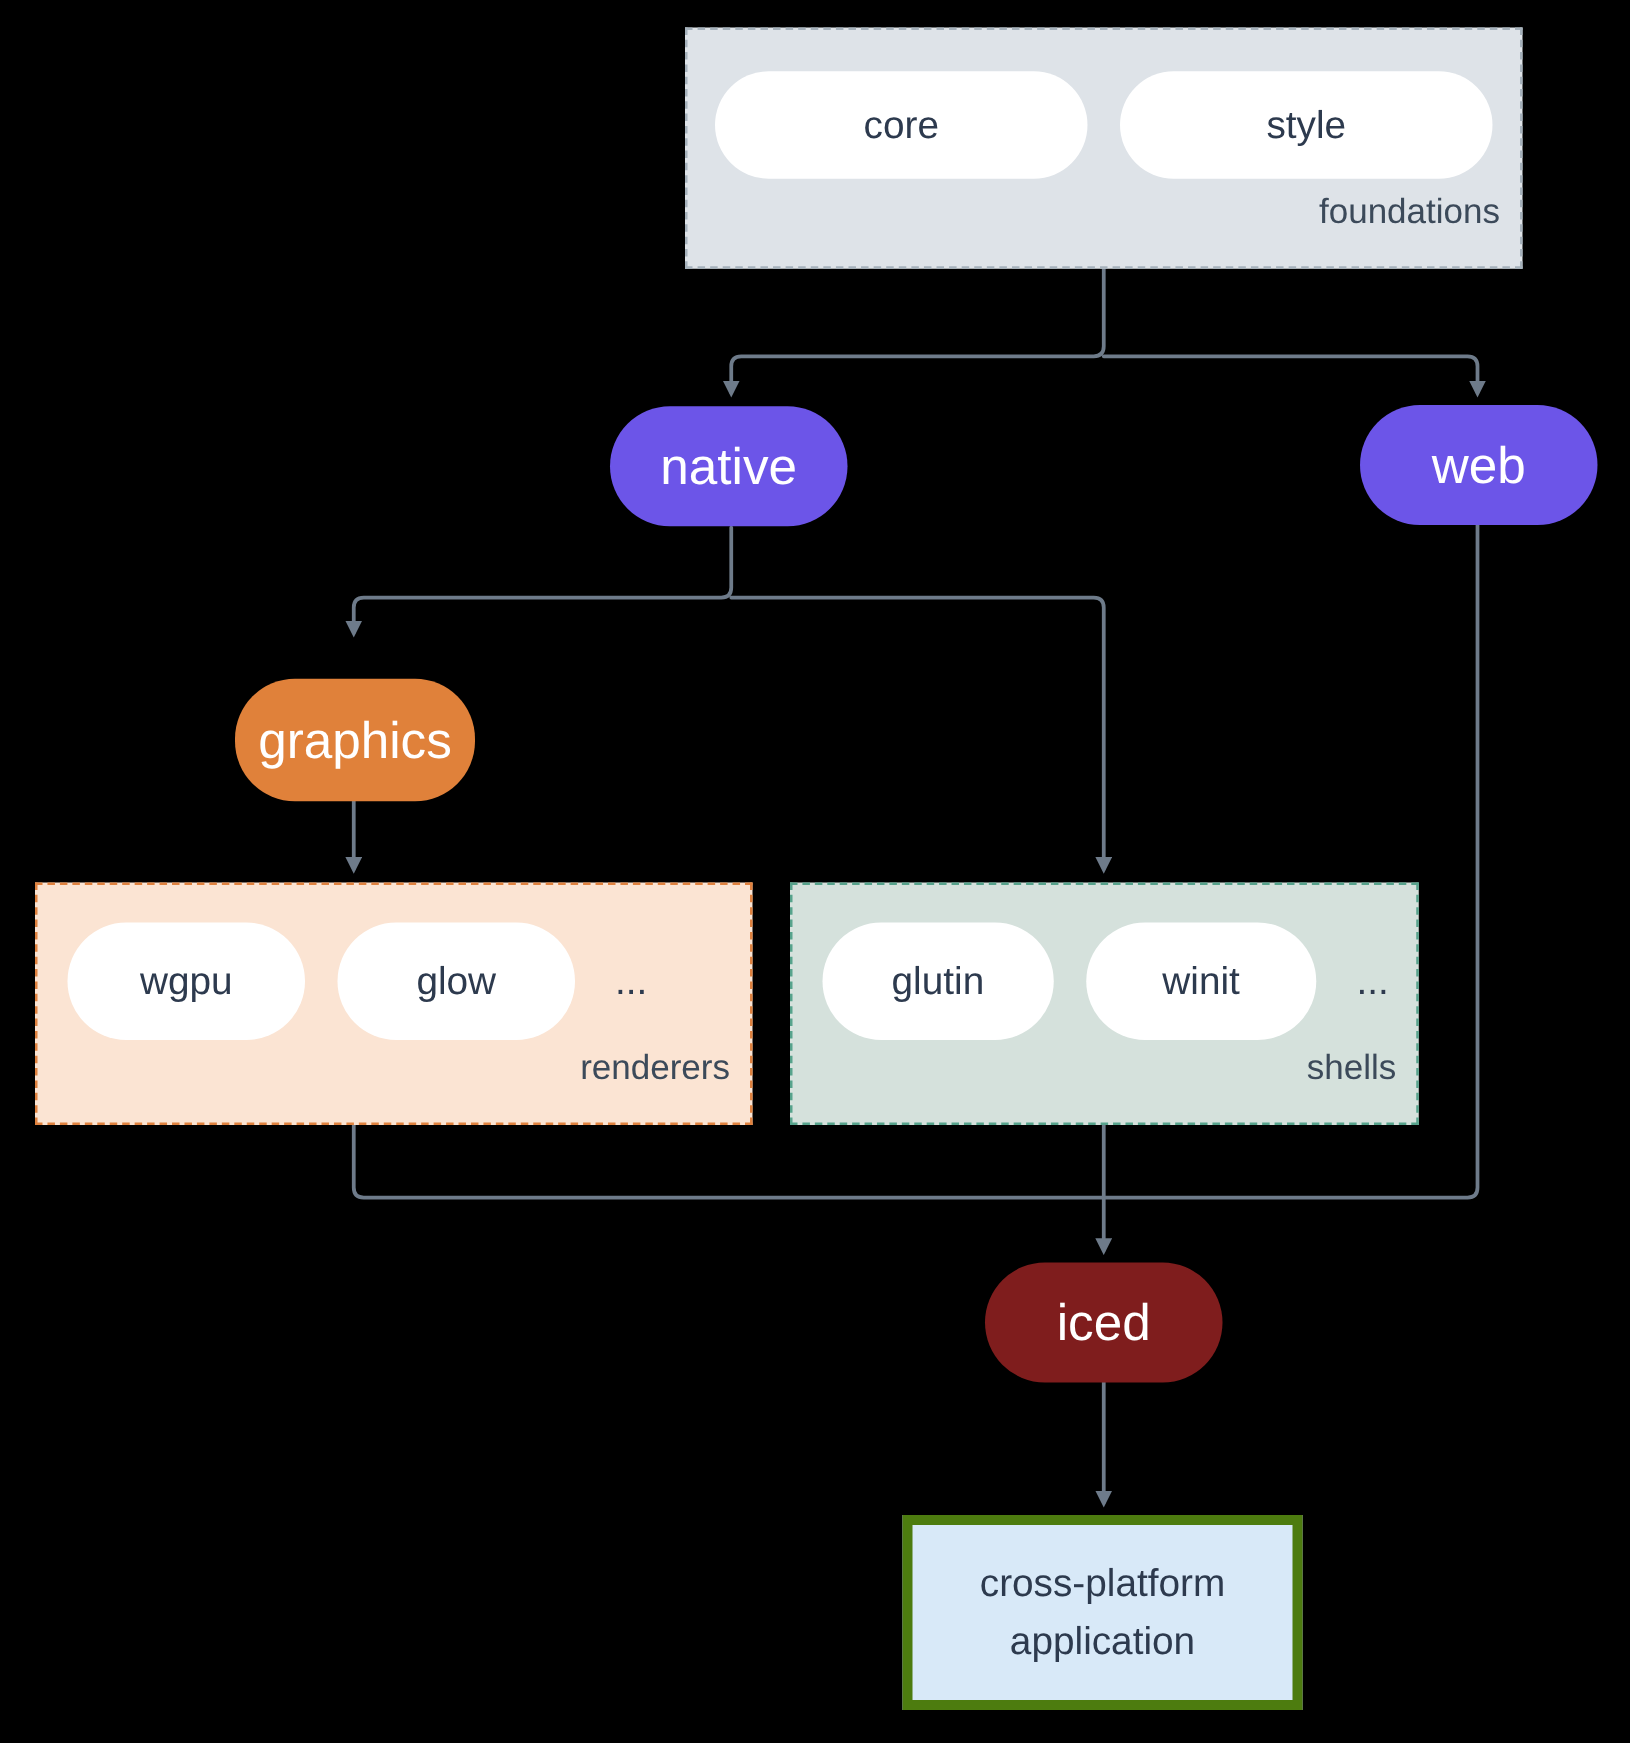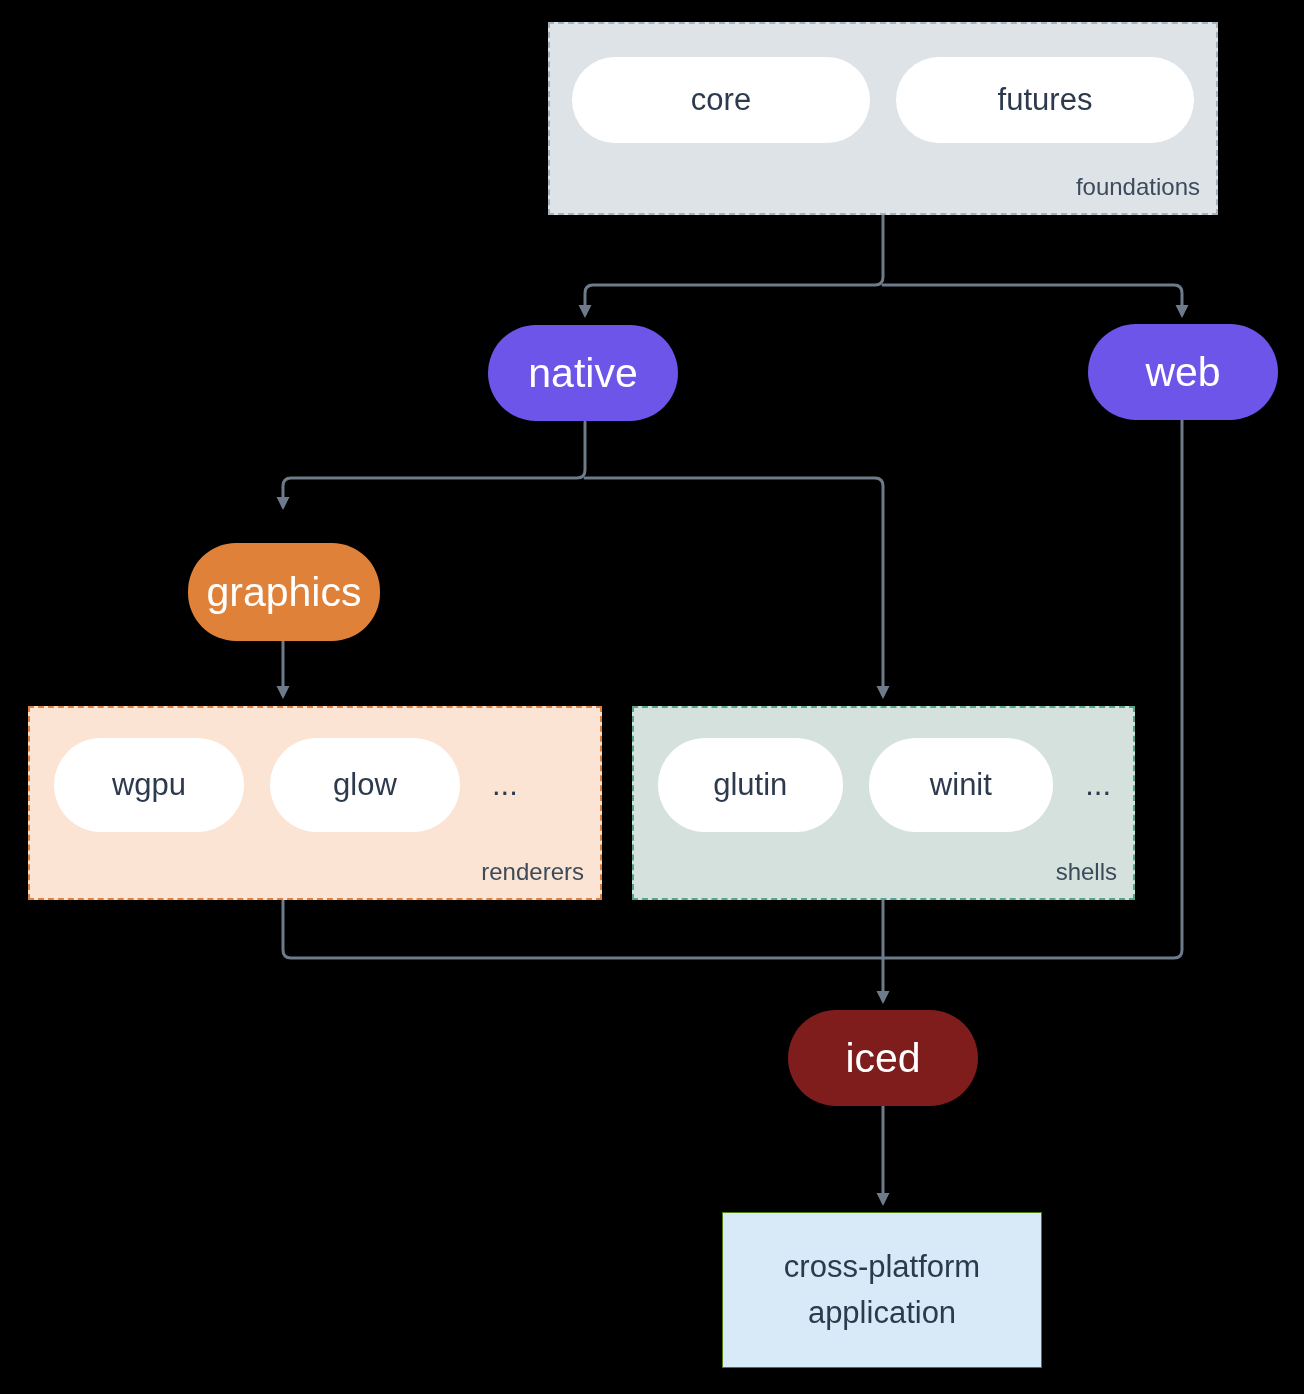--- a/index.html
+++ b/index.html
@@ -33,22 +33,22 @@
     background: #fbe4d3;
     border: 2px dashed #e0823f;
   }
   .shells-box {
     left: 632px; top: 706px; width: 503px; height: 194px;
     background: #d5e1dc;
     border: 2px dashed #57a38c;
   }
   .group-label {
     position: absolute;
-    right: 16px; bottom: 12px;
-    font-size: 24px;
+    right: 16px; bottom: 28px;
+    font-size: 28px;
     color: #3c4a5a;
   }
   .pill-row {
     position: absolute;
     left: 22px; right: 22px; top: 33px;
     display: flex;
     align-items: center;
     gap: 26px;
   }
   .pill-row-left {
@@ -85,21 +85,21 @@
   }
   .node-native   { left: 488px; top: 325px; background: #6c55e8; }
   .node-web      { left: 1088px; top: 324px; background: #6c55e8; }
   .node-graphics { left: 188px; top: 516px; width: 192px; height: 98px; background: #e0813a; margin-top: 27px; }
   .node-iced     { left: 788px; top: 1010px; background: #3092dc; }
   
   .app-box {
     position: absolute;
     left: 722px; top: 1212px; width: 320px; height: 156px;
     background: #d8e9f8;
-    border: 1px solid #4d7c0f;
+    border: 8px solid #4d7c0f;
     display: flex;
     align-items: center;
     justify-content: center;
     text-align: center;
     padding: 0 32px;
     font-size: 31px;
     line-height: 1.5;
     color: #2d3a4e;
   }
 </style>
@@ -123,21 +123,21 @@
       <path d="M283 900 L283 950 Q283 958 291 958 L883 958"></path>
       <path d="M1182 420 L1182 950 Q1182 958 1174 958 L883 958"></path>
       <path d="M883 900 L883 1000" marker-end="url(#arrow)"></path>
       <path d="M883 1106 L883 1202" marker-end="url(#arrow)"></path>
     </g>
   </svg>
 
   <div class="group-box foundations-box">
     <div class="pill-row">
       <div class="white-pill">core</div>
-      <div class="white-pill">futures</div>
+      <div class="white-pill">style</div>
     </div>
     <div class="group-label">foundations</div>
   </div>
 
   <div class="node-pill node-native" style="background: rgb(108, 85, 232);">native</div>
 
   <div class="node-pill node-web" style="background: rgb(108, 85, 232); text-align: center;">web</div>
 
   <div class="node-pill node-graphics" style="background: rgb(224, 129, 58);">graphics</div>
 

